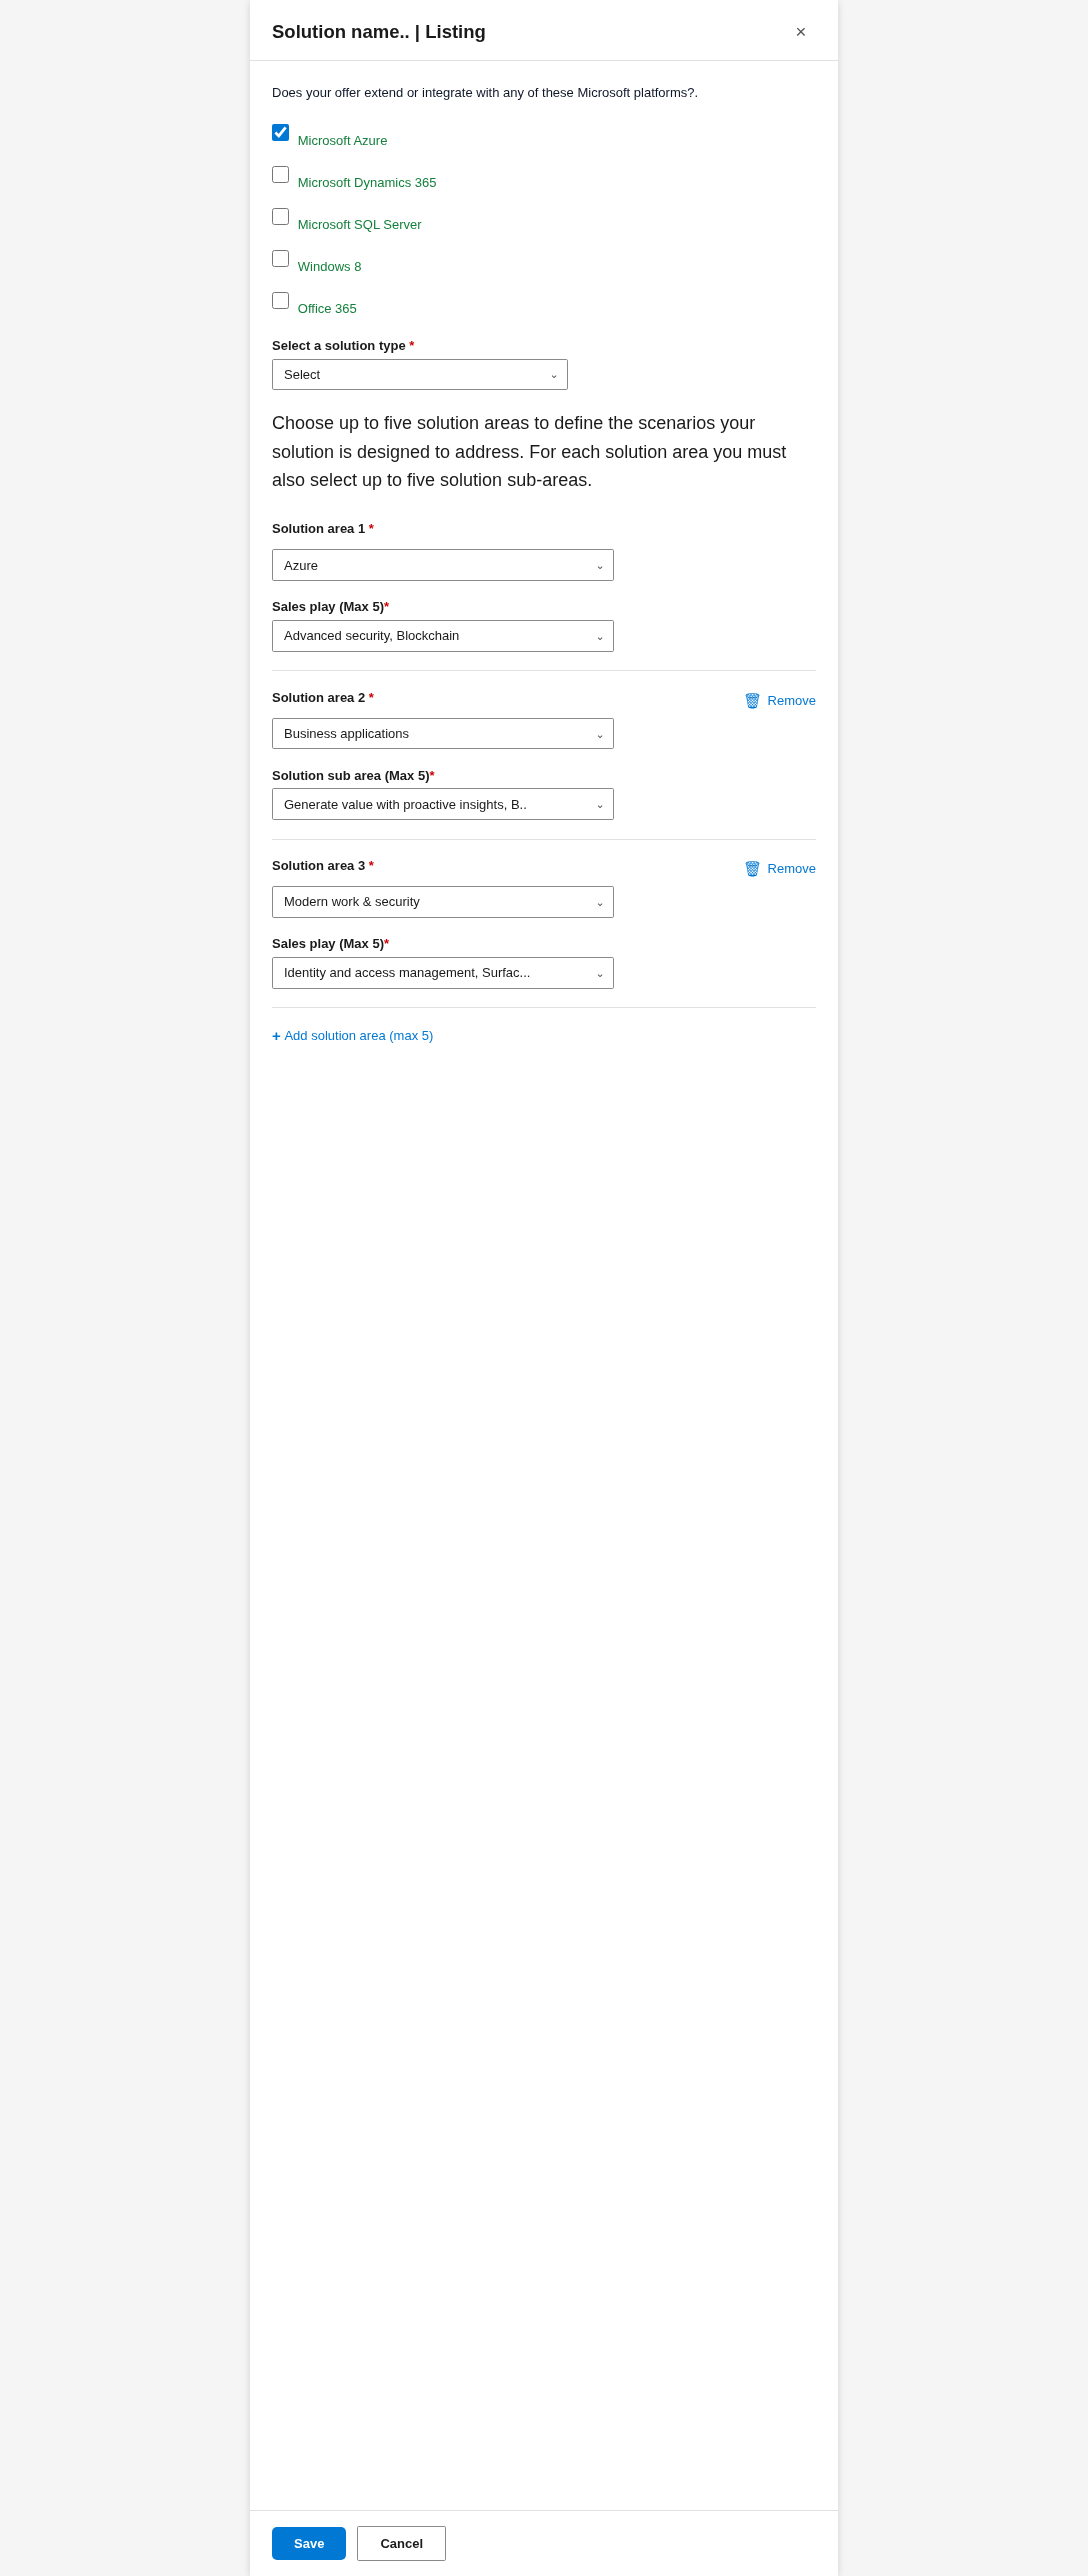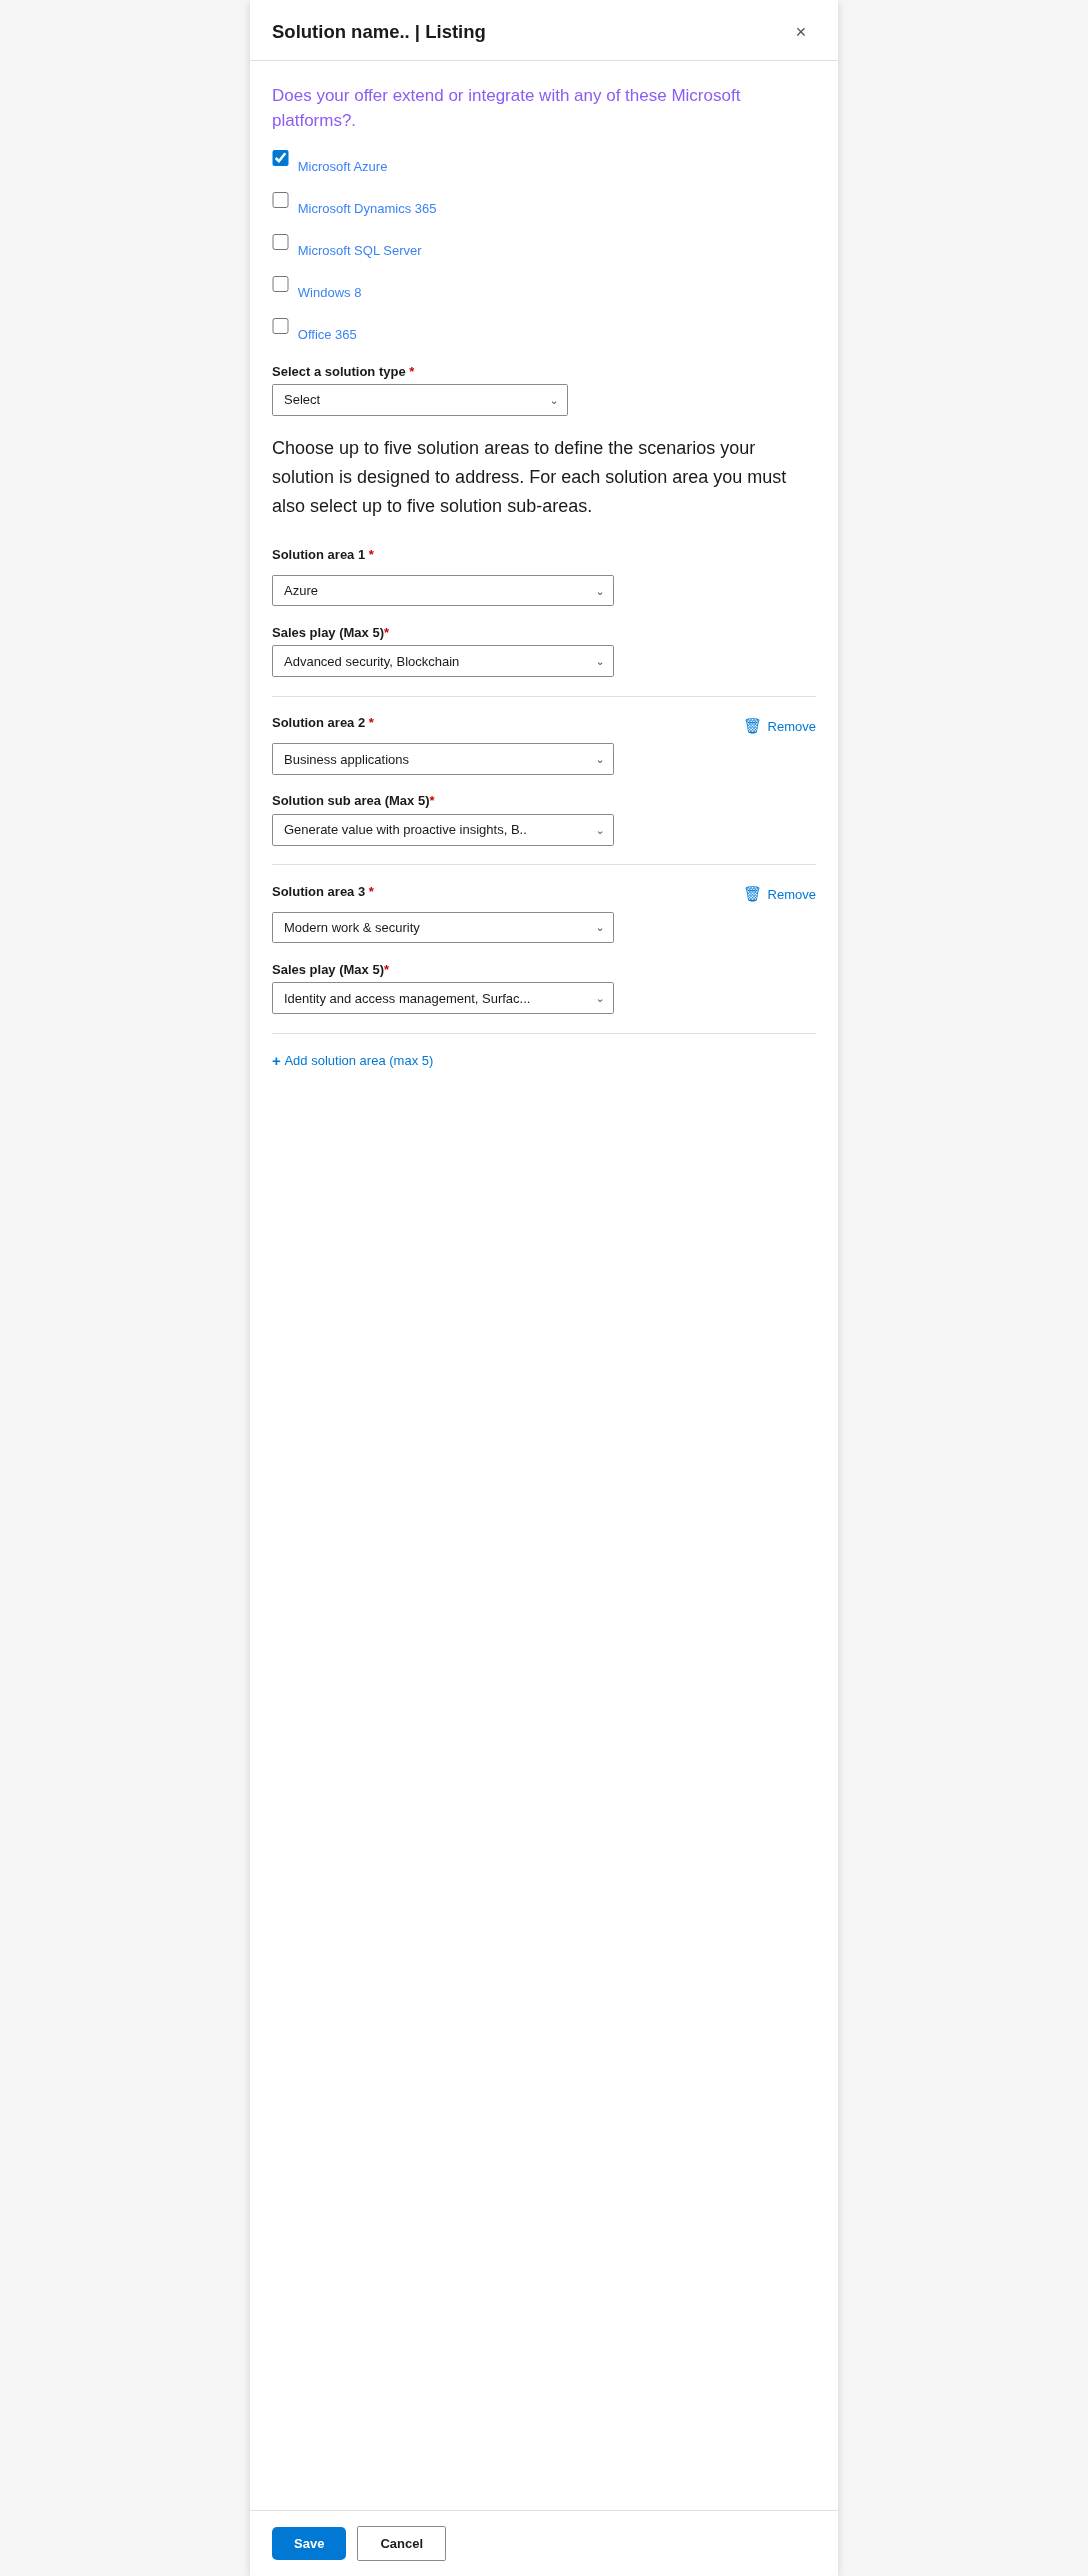--- a/index.html
+++ b/index.html
@@ -53,23 +53,23 @@
       width: 30px;
       height: 30px;
     }
 
     .panel-content {
       padding: 22px 22px 92px 22px;
       flex: 1;
     }
 
     .section-description {
-      font-size: 17px;
-      color: #8b5cf6;
-      margin-bottom: 9px;
+      font-size: 13px;
+      color: #0f172a;
+      margin-bottom: 15px;
       line-height: 1.5;
     }
 
     .checkbox-group {
       margin-bottom: 22px;
     }
 
     .checkbox-item {
       display: flex;
       align-items: center;
@@ -81,21 +81,21 @@
     .checkbox-item input[type="checkbox"] {
       width: 16.6px;
       height: 16.6px;
       cursor: pointer;
       accent-color: #0078d4;
       flex-shrink: 0;
     }
 
     .checkbox-label {
       font-size: 13px;
-      color: #3b82f6;
+      color: #15803d;
       cursor: pointer;
       margin-top: 16px;
     }
 
     .form-group {
       margin-bottom: 18.5px;
     }
 
     .form-label {
       font-size: 13px;

